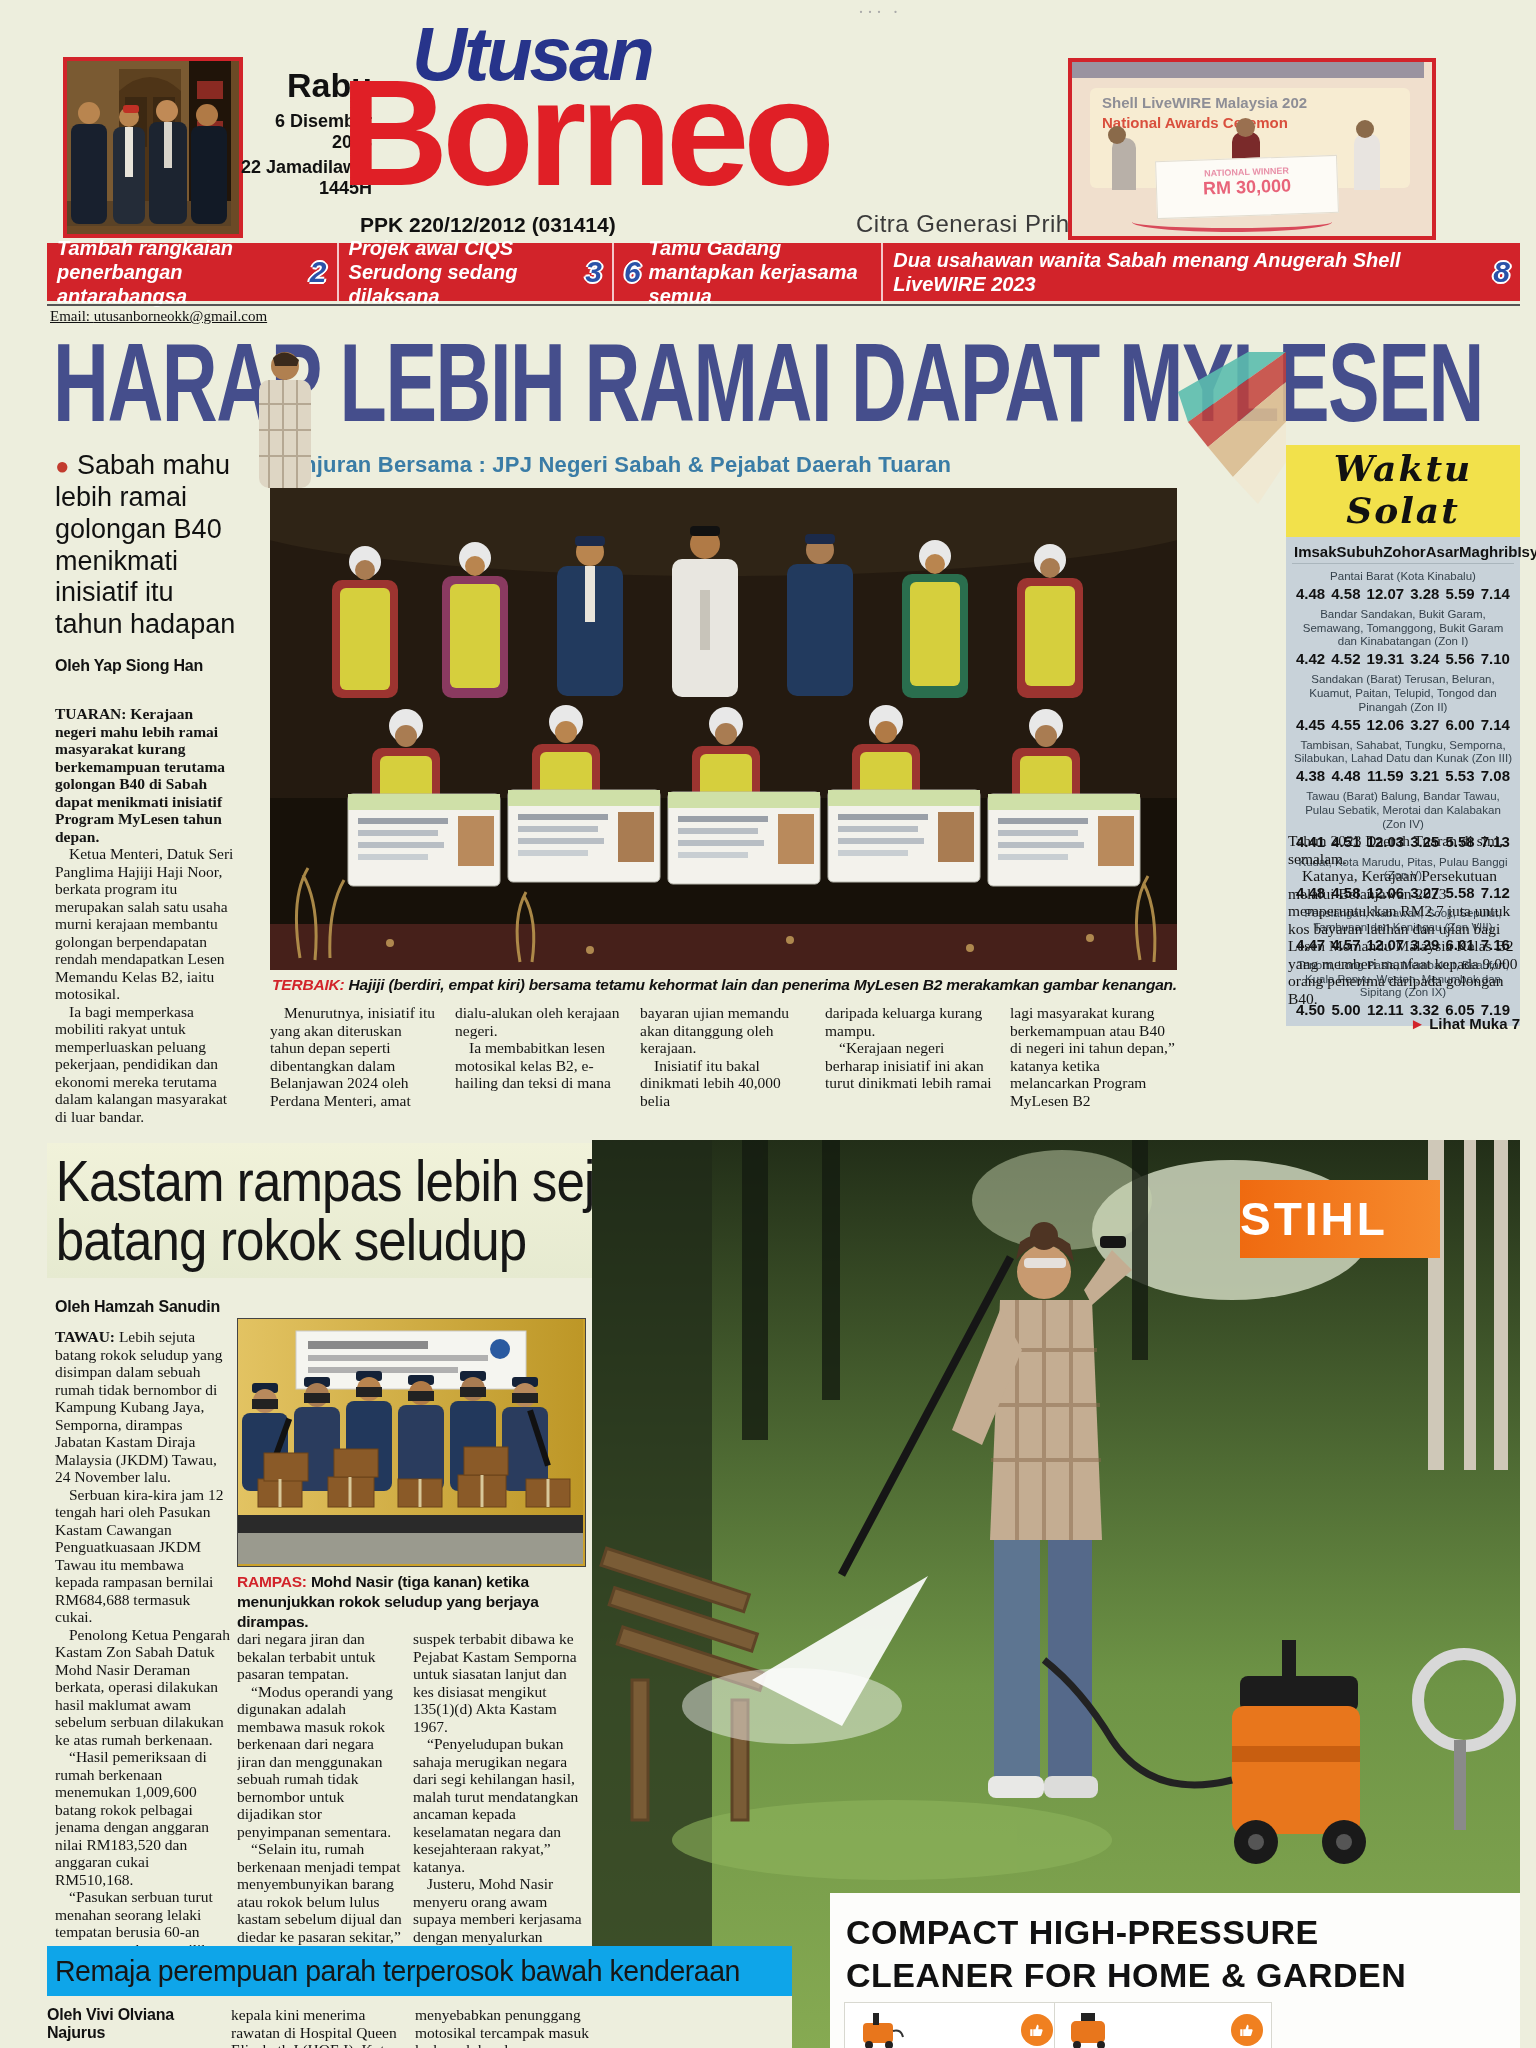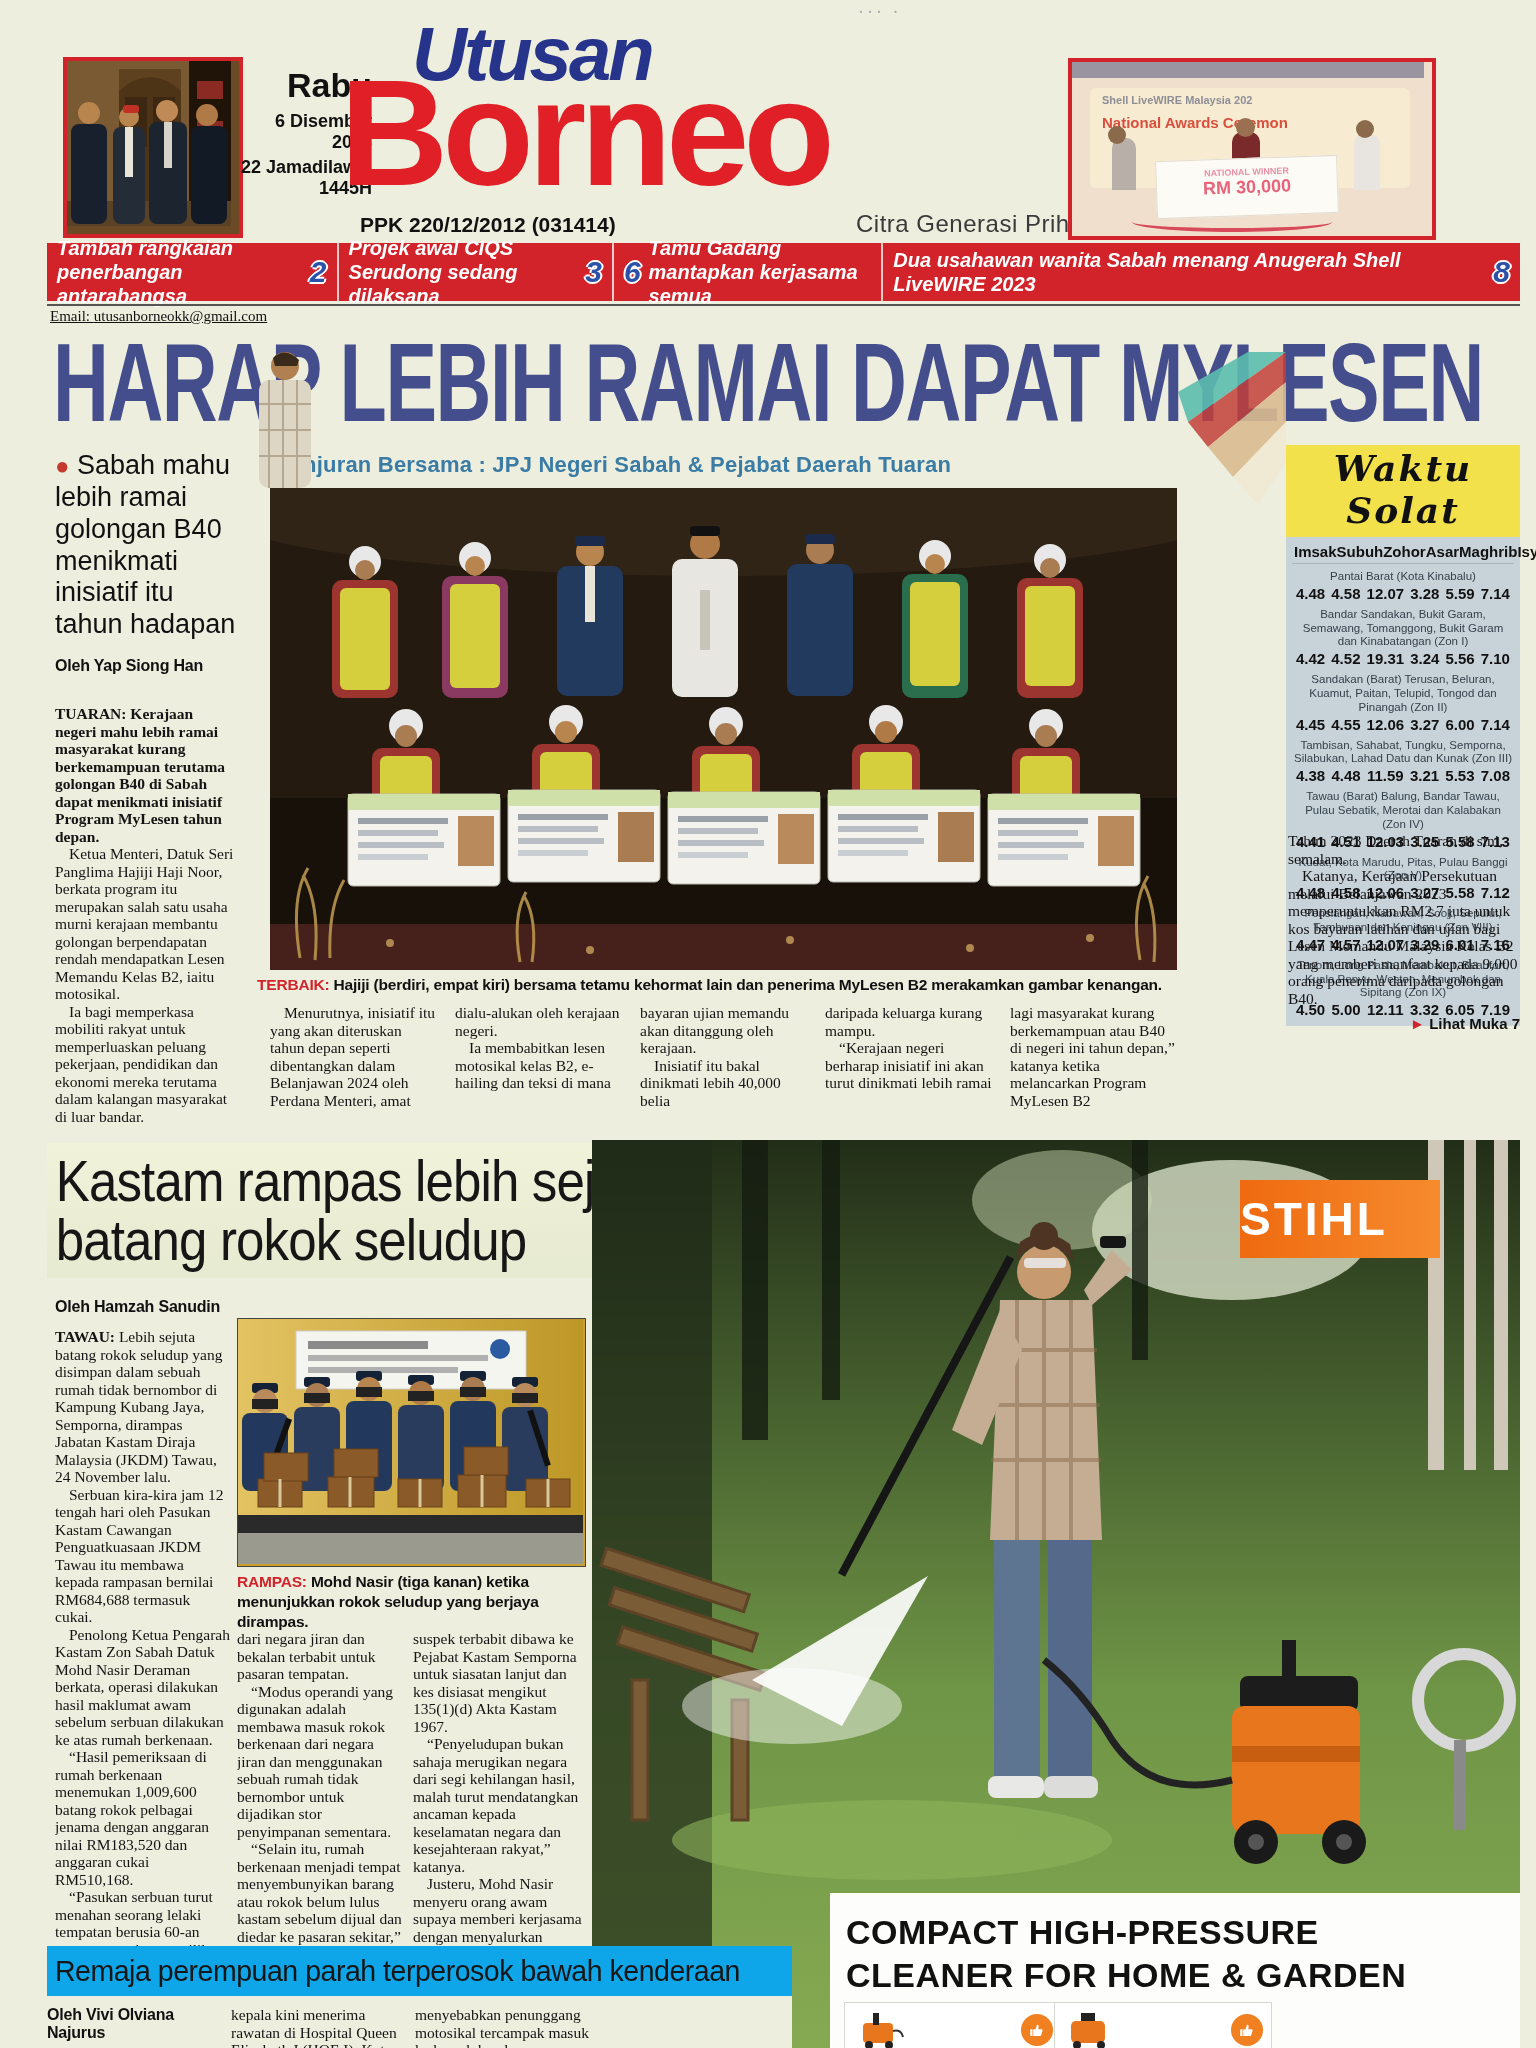--- a/index.html
+++ b/index.html
@@ -108,21 +108,21 @@
   </div>
 
   <div class="abs logo-top" style="left:412px;top:10px;">Utusan</div>
   <div class="abs logo-bottom" style="left:340px;top:58px;">Borneo</div>
   <div class="abs ppk" style="left:360px;top:213px;">PPK 220/12/2012 (031414)</div>
   <div class="abs tagline" style="left:856px;top:210px;">Citra Generasi Prihatin</div>
 
   <div class="abs mast-photo" style="left:1068px;top:58px;width:360px;height:174px;background:#f0dfcd;">
     <div class="abs" style="left:0;top:0;width:352px;height:16px;background:#9a93a0;"></div>
     <div class="abs" style="left:18px;top:26px;width:320px;height:100px;background:#f7ecd2;border-radius:6px;"></div>
-    <div class="abs sans" style="left:30px;top:32px;font-weight:700;font-size:11px;color:#8e8e96;">Shell LiveWIRE Malaysia 202</div>
+    <div class="abs sans" style="left:30px;top:32px;font-weight:700;font-size:15px;color:#8e8e96;">Shell LiveWIRE Malaysia 202</div>
     <div class="abs sans" style="left:30px;top:52px;font-weight:700;font-size:15px;color:#d94f3d;">National Awards Ceremon</div>
     <div class="abs" style="left:40px;top:76px;width:24px;height:52px;border-radius:10px 10px 0 0;background:#b8b0a8;"></div>
     <div class="abs" style="left:36px;top:64px;width:18px;height:18px;border-radius:50%;background:#8a6a4a;"></div>
     <div class="abs" style="left:160px;top:70px;width:28px;height:58px;border-radius:10px 10px 0 0;background:#7a2a2a;"></div>
     <div class="abs" style="left:164px;top:56px;width:19px;height:19px;border-radius:50%;background:#9a7050;"></div>
     <div class="abs" style="left:282px;top:72px;width:26px;height:56px;border-radius:10px 10px 0 0;background:#e8e4e0;"></div>
     <div class="abs" style="left:284px;top:58px;width:18px;height:18px;border-radius:50%;background:#8a6a4a;"></div>
     <div class="abs" style="left:84px;top:96px;width:180px;height:56px;background:#fdfbf6;border:1px solid #e2ddd0;transform:rotate(-2deg);text-align:center;">
       <div class="sans" style="font-weight:700;font-size:9px;color:#e890a8;margin-top:8px;">NATIONAL WINNER</div>
       <div class="sans" style="font-weight:800;font-size:18px;color:#e8647a;">RM 30,000</div>
@@ -311,21 +311,21 @@
       <g fill="#c9a35c" opacity="0.8">
           <circle cx="120" cy="455" r="4"></circle>
           <circle cx="320" cy="462" r="4"></circle>
           <circle cx="520" cy="452" r="4"></circle>
           <circle cx="700" cy="460" r="4"></circle>
           <circle cx="820" cy="450" r="4"></circle>
         </g>
     </svg>
   </div>
 
-  <div class="abs cap" style="left:257px;top:975px;width:910px;">
+  <div class="abs cap" style="left:272px;top:975px;width:910px;font-style:italic;">
     <span class="lead">TERBAIK:</span>
     <span>Hajiji (berdiri, empat kiri) bersama tetamu kehormat lain dan penerima MyLesen B2 merakamkan gambar kenangan.</span>
   </div>
 
   <div class="abs cols5" style="left:270px;top:1004px;width:907px;height:132px;overflow:hidden;">
     <div>
         <p class="body-p ind">Menurutnya, inisiatif itu yang akan diteruskan tahun depan seperti dibentangkan dalam Belanjawan 2024 oleh Perdana Menteri, amat</p>
       </div>
     <div>
         <p class="body-p">dialu-alukan oleh kerajaan negeri.</p>

